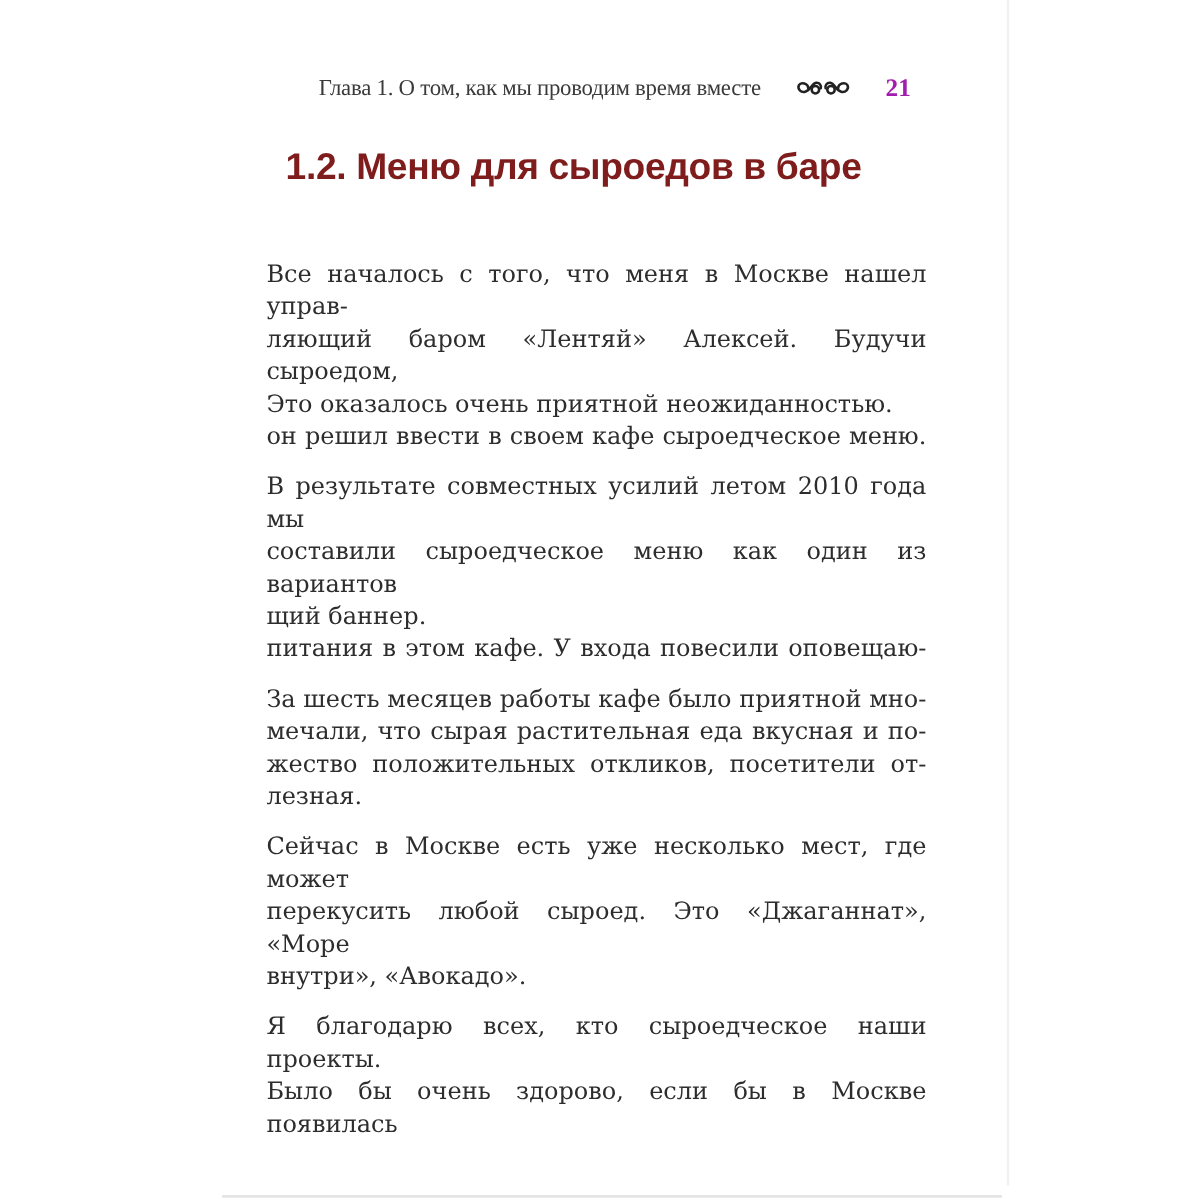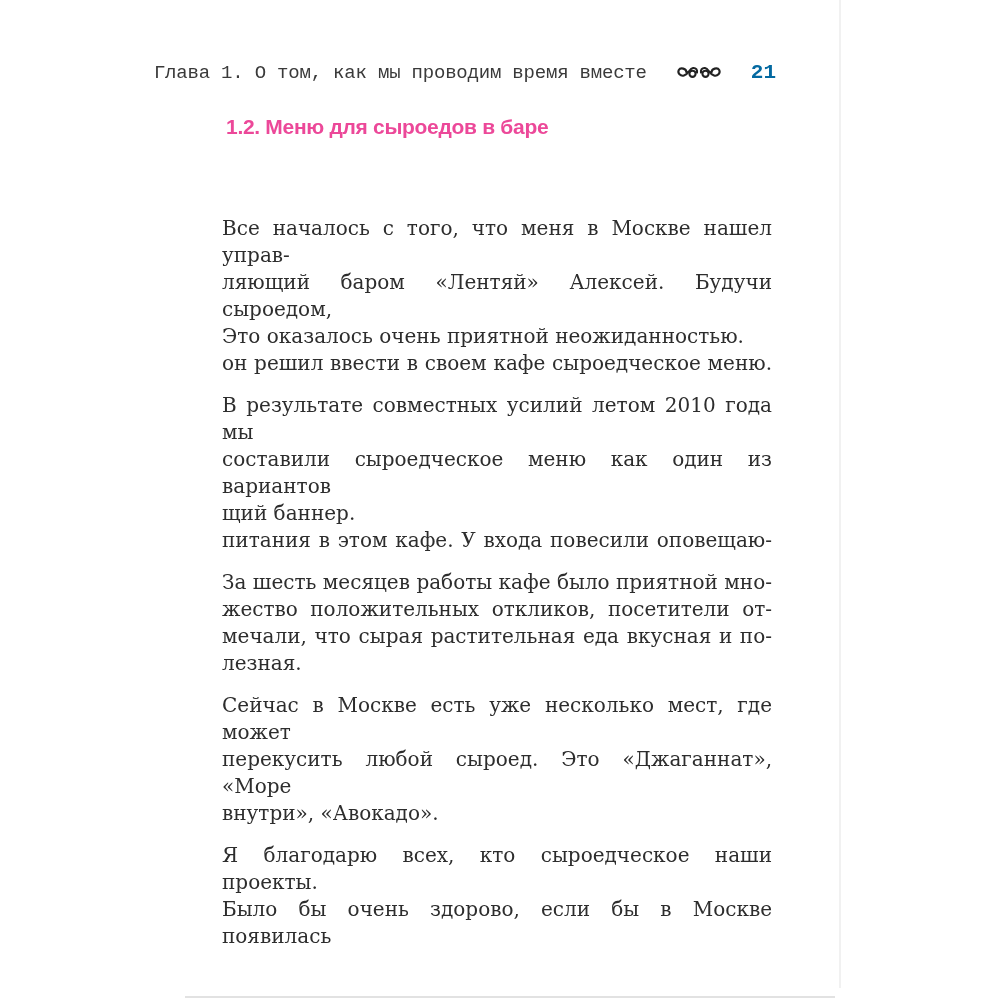--- a/index.html
+++ b/index.html
@@ -17,37 +17,37 @@
     position:absolute;left:839px;top:0;width:2px;height:988px;
     background:#f1f1f1;
   }
   .edge-h{
     position:absolute;left:185px;top:996px;width:650px;height:2px;
     background:#e2e2e2;
   }
 
   
   .running-header{
-    position:absolute;left:230px;top:61px;width:546px;
+    position:absolute;left:213px;top:61px;width:546px;
     display:flex;justify-content:flex-end;align-items:center;gap:29px;
-    font-family:Liberation Mono, monospace;
+    font-family:Liberation Serif, serif;
     font-size:19px;color:#3a3a3a;letter-spacing:-0.2px;
     white-space:nowrap;
   }
   .running-header .ornament{display:inline-flex;align-items:center;}
   .running-header .pagenum{
-    font-weight:700;font-size:21px;color:#0369a1;letter-spacing:0;
+    font-weight:700;font-size:21px;color:#a21caf;letter-spacing:0;
   }
 
   
   .heading{
-    position:absolute;left:222px;top:100px;width:600px;margin:4px;
+    position:absolute;left:222px;top:100px;width:600px;margin:16px;
     font-family:"Liberation Sans", sans-serif;
-    font-weight:700;font-size:21px;line-height:45px;
-    color:#ec4899;letter-spacing:-0.3px;
+    font-weight:700;font-size:31px;line-height:45px;
+    color:#7f1d1d;letter-spacing:-0.3px;
   }
   .hline{display:block;}
 
   
   .body{
     position:absolute;left:222px;top:203px;width:550px;
     font-family:"DejaVu Serif","Liberation Serif",serif;
     font-size:20px;line-height:27px;color:#2d2d2d;
   }
   .para{margin:12px 0 15px 0;}
@@ -92,22 +92,22 @@
         <div class="pline">он решил ввести в своем кафе сыроедческое меню.</div>
       </div>
       <div class="para">
         <div class="pline">В результате совместных усилий летом 2010 года мы</div>
         <div class="pline">составили сыроедческое меню как один из вариантов</div>
         <div class="pline last">щий баннер.</div>
         <div class="pline">питания в этом кафе. У входа повесили оповещаю-</div>
       </div>
       <div class="para">
         <div class="pline">За шесть месяцев работы кафе было приятной мно-</div>
+        <div class="pline">мечали, что сырая растительная еда вкусная и по-</div>
         <div class="pline">жество положительных откликов, посетители от-</div>
-        <div class="pline">мечали, что сырая растительная еда вкусная и по-</div>
         <div class="pline last">лезная.</div>
       </div>
       <div class="para">
         <div class="pline">Сейчас в Москве есть уже несколько мест, где может</div>
         <div class="pline">перекусить любой сыроед. Это «Джаганнат», «Море</div>
         <div class="pline last">внутри», «Авокадо».</div>
       </div>
       <div class="para">
         <div class="pline">Я благодарю всех, кто сыроедческое наши проекты.</div>
         <div class="pline">Было бы очень здорово, если бы в Москве появилась</div>

